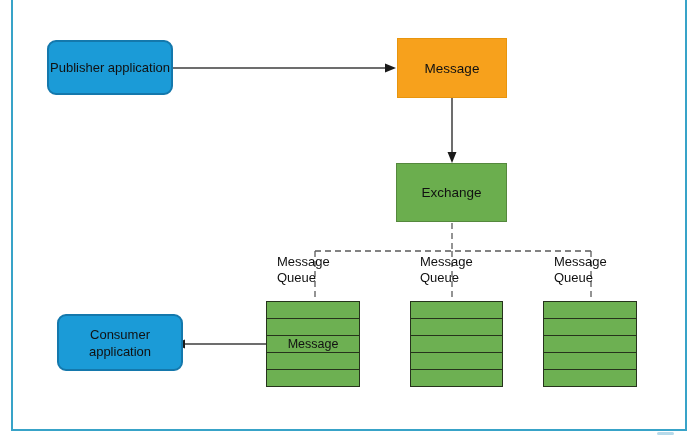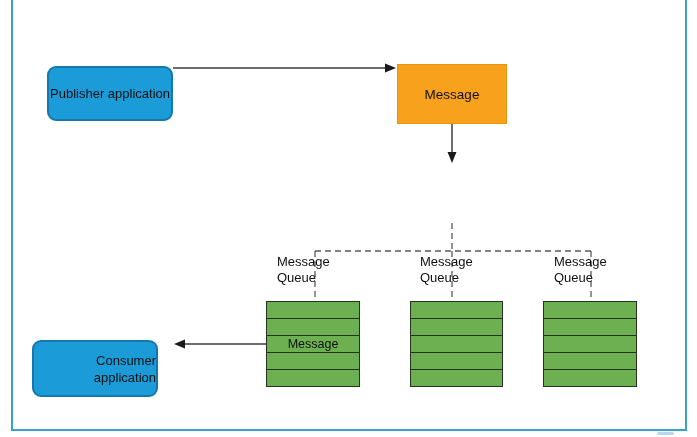--- a/index.html
+++ b/index.html
@@ -20,28 +20,28 @@
     overflow:hidden;
   }
   .frame-line{position:absolute;background:var(--frame-blue);}
   .frame-left{left:11px;top:0;width:2px;height:431px;}
   .frame-right{left:685px;top:0;width:2px;height:431px;}
   .frame-bottom{left:11px;top:429px;width:676px;height:2px;}
   .frame-smudge{left:657px;top:432px;width:17px;height:3px;background:#aad4e6;opacity:.85;border-radius:2px;}
 
   .node{
     position:absolute;display:flex;align-items:center;justify-content:center;
-    text-align:right;font-size:13px;line-height:17px;box-sizing:border-box;margin-top:26px;
+    text-align:center;font-size:13px;line-height:17px;box-sizing:border-box;
   }
   .app-box{
     background:var(--node-blue);border:2px solid var(--node-blue-border);
     border-radius:9px;
   }
   .publisher{left:47px;top:40px;width:126px;height:55px;}
-  .consumer{left:32px;top:314px;width:126px;height:57px;}
+  .consumer{left:57px;top:314px;width:126px;height:57px;}
   .message-box{
     left:397px;top:38px;width:110px;height:60px;
     background:var(--node-orange);border:1px solid #e8950e;font-size:13.5px;
   }
   .exchange-box{
     left:396px;top:163px;width:111px;height:59px;
     background:var(--node-green);border:1px solid #55883d;font-size:13.5px;
   }
 
   .queue{
@@ -97,20 +97,23 @@
   </svg>
 
   <div class="node app-box publisher">
     <span>Publisher application</span>
   </div>
 
   <div class="node message-box">
     <span>Message</span>
   </div>
 
+  <div class="node exchange-box">
+    <span>Exchange</span>
+  </div>
 
   <div class="node app-box consumer">
     <span>Consumer application</span>
   </div>
 
   <div class="queue-label queue-label-1">Message Queue</div>
   <div class="queue-label queue-label-2">Message Queue</div>
   <div class="queue-label queue-label-3">Message Queue</div>
 
   <div class="queue queue-1">

